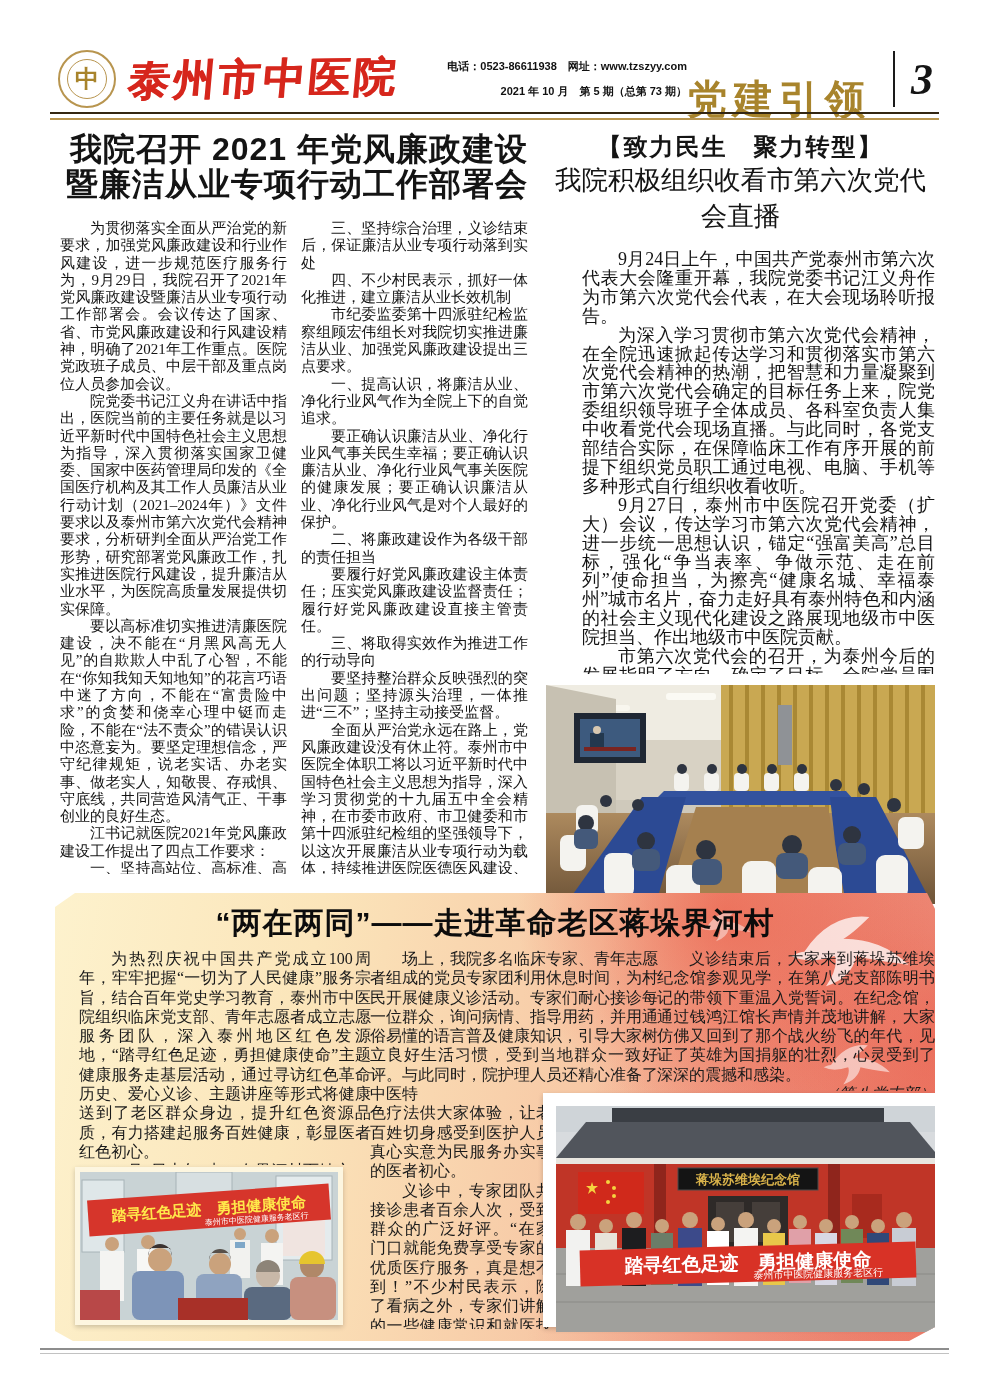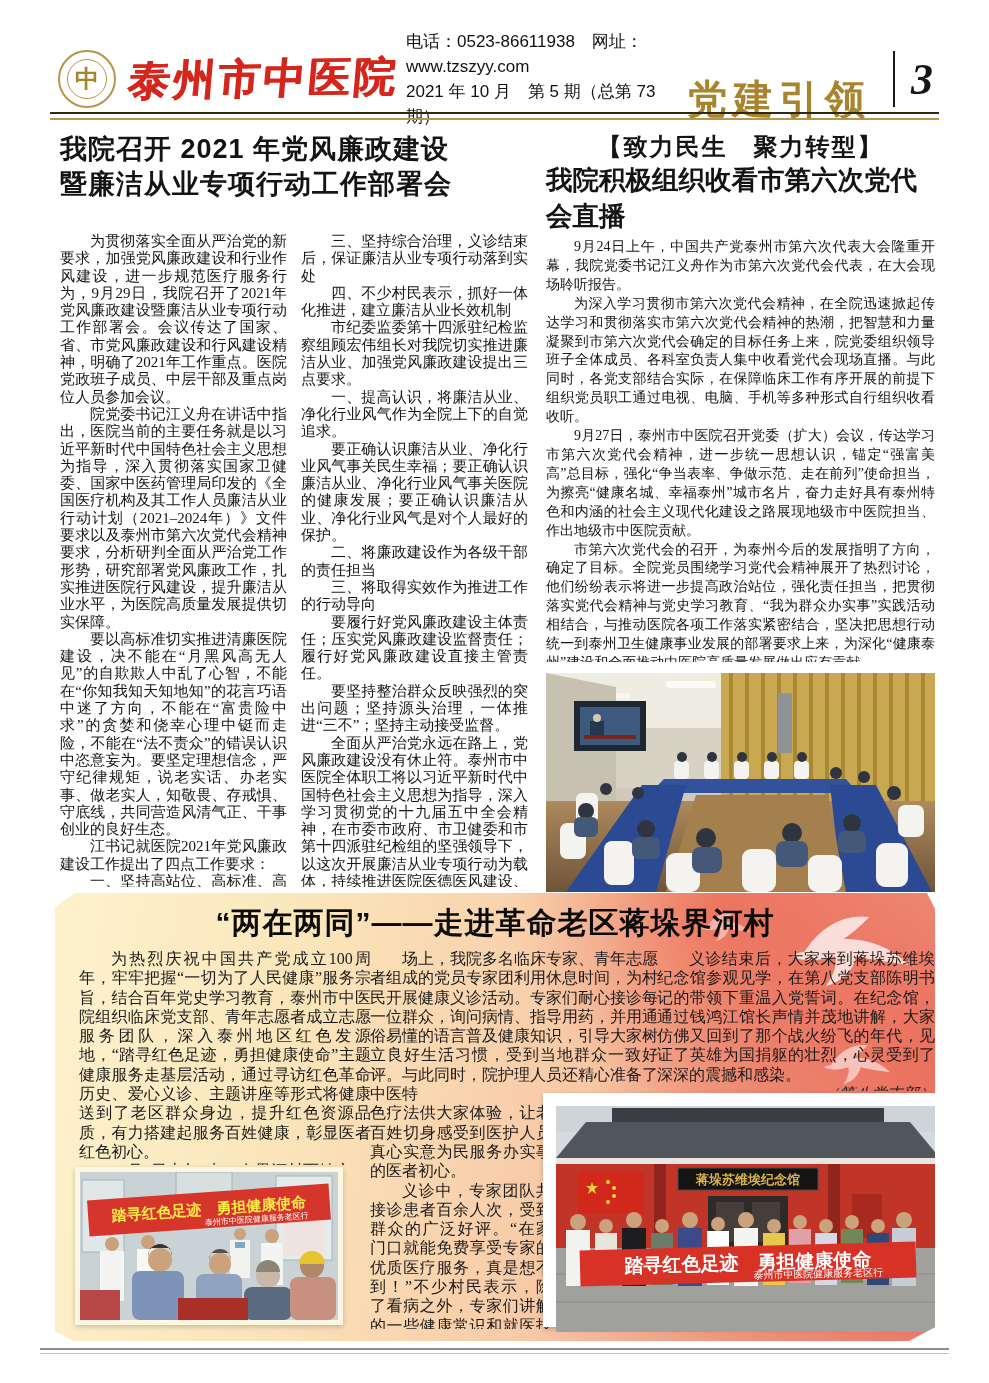--- a/index.html
+++ b/index.html
@@ -15,45 +15,45 @@
   .logo-wrap { display:flex; align-items:center; }
   .logo-circle { width:58px; height:58px; border-radius:50%;
     border:2px solid #b8954f; display:flex; align-items:center; justify-content:center;
     position:relative; }
   .logo-inner { width:40px; height:40px; border-radius:50%; border:1.5px solid #b8954f;
     display:flex; align-items:center; justify-content:center;
     color:#a8842c; font-weight:bold; font-size:24px; font-family:"Liberation Serif",serif; }
   .hospital-name { color:#d6261c; font-size:42px; font-weight:bold; letter-spacing:3px;
     margin-left:12px; transform: skewX(-6deg) rotate(-1deg); font-family:"Liberation Serif",serif;
     text-shadow: 1px 0 0 #d6261c; white-space:nowrap; }
-  .issue-block { flex:1; text-align:left; font-family:"Liberation Sans",sans-serif;
-    font-weight:normal; font-size:17px; line-height:25px; color:#111; padding-left:8px; }
+  .issue-block { flex:1; text-align:right; font-family:"Liberation Sans",sans-serif;
+    font-weight:bold; font-size:11px; line-height:25px; color:#111; padding-left:8px; }
   .section-name { font-family:"Liberation Sans",sans-serif; font-weight:900;
     font-size:40px; color:#a8842c; letter-spacing:6px; white-space:nowrap;margin-top:40px; }
   .vbar { width:2px; height:56px; background:#1a1a1a; margin:0 16px 0 22px; }
   .pagenum { font-size:44px; font-weight:bold; font-style:italic;
     font-family:"Liberation Serif",serif; padding-right:6px; }
   .rule-dark { position:absolute; left:50px; right:50px; top:112px; border-top:2.5px solid #332612; }
   .rule-gold { position:absolute; left:50px; right:50px; top:118px; border-top:2.5px solid #b8954f; }
 
   
   .main { position:absolute; left:60px; top:132px; width:875px; display:flex; gap:18px; }
   .art-left { width:468px; }
   .art-right { width:389px; }
-  .h-left { text-align:left; font-family:"Liberation Sans",sans-serif; font-weight:900;
-    font-size:27px; line-height:35px; letter-spacing:1px; margin-bottom:23px; }
+  .h-left { text-align:right; font-family:"Liberation Sans",sans-serif; font-weight:900;
+    font-size:32px; line-height:35px; letter-spacing:1px; margin-bottom:10px; }
   .h-right1 { text-align:center; font-family:"Liberation Sans",sans-serif; font-weight:900;
     font-size:24px; line-height:30px; letter-spacing:2px; }
-  .h-right2 { text-align:left; font-family:"Liberation Sans",sans-serif; font-weight:700;
-    font-size:26.5px; line-height:36px; margin-bottom:4px; }
+  .h-right2 { text-align:center; font-family:"Liberation Sans",sans-serif; font-weight:400;
+    font-size:26.5px; line-height:36px; margin-bottom:16px; }
   .cols { display:flex; gap:14px; height:662px; overflow:hidden; }
   .col { width:227px; overflow:hidden;margin-top:8px; }
   .col p { font-size:15px; line-height:17.3px; text-align:justify; text-indent:2em; }
   .art-right .body { height:424px; overflow:hidden; }
-  .art-right .body p { font-size:14px; line-height:18.9px; text-align:justify; text-indent:2em; }
+  .art-right .body p { font-size:18px; line-height:18.9px; text-align:justify; text-indent:2em;margin-left:36px; }
   .attr-inline { float:right; font-style:italic; }
 
   
   .photo-meeting { margin-top:11px; width:389px; height:219px; overflow:hidden; background:#cfc9bb; }
 
   
   .feature {
     position:absolute; left:55px; top:893px; width:880px; height:448px; overflow:hidden;
     background:
       radial-gradient(circle at 76% 4%, rgba(232,74,56,.55), rgba(232,74,56,0) 26%),
@@ -119,22 +119,22 @@
           <p>一、坚持高站位、高标准、高质量推动廉洁从业专项行动走深走实</p>
 
         </div>
         <div class="col">
           <p>三、坚持综合治理，义诊结束后，保证廉洁从业专项行动落到实处</p>
           <p>四、不少村民表示，抓好一体化推进，建立廉洁从业长效机制</p>
           <p>市纪委监委第十四派驻纪检监察组顾宏伟组长对我院切实推进廉洁从业、加强党风廉政建设提出三点要求。</p>
           <p>一、提高认识，将廉洁从业、净化行业风气作为全院上下的自觉追求。</p>
           <p>要正确认识廉洁从业、净化行业风气事关民生幸福；要正确认识廉洁从业、净化行业风气事关医院的健康发展；要正确认识廉洁从业、净化行业风气是对个人最好的保护。</p>
           <p>二、将廉政建设作为各级干部的责任担当</p>
+          <p>要履行好党风廉政建设主体责任；压实党风廉政建设监督责任；履行好党风廉政建设直接主管责任。</p>
           <p>三、将取得实效作为推进工作的行动导向</p>
-          <p>要履行好党风廉政建设主体责任；压实党风廉政建设监督责任；履行好党风廉政建设直接主管责任。</p>
           <p>要坚持整治群众反映强烈的突出问题；坚持源头治理，一体推进“三不”；坚持主动接受监督。</p>
           <p>全面从严治党永远在路上，党风廉政建设没有休止符。泰州市中医院全体职工将以习近平新时代中国特色社会主义思想为指导，深入学习贯彻党的十九届五中全会精神，在市委市政府、市卫健委和市第十四派驻纪检组的坚强领导下，以这次开展廉洁从业专项行动为载体，持续推进医院医德医风建设、完善医院惩防体系建设、健全权力运行监督体系，全力打造政府放心、人民满意的现代化三级甲等中医医院。</p>
 
         </div>
       </div>
     </div>
 
     <div class="art-right">
       <div class="h-right1">【致力民生　聚力转型】</div>
       <div class="h-right2">我院积极组织收看市第六次党代会直播</div>

